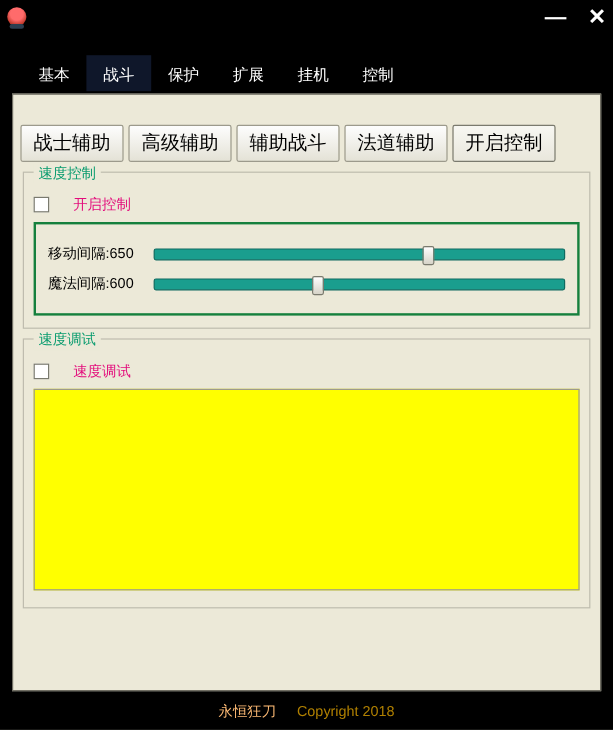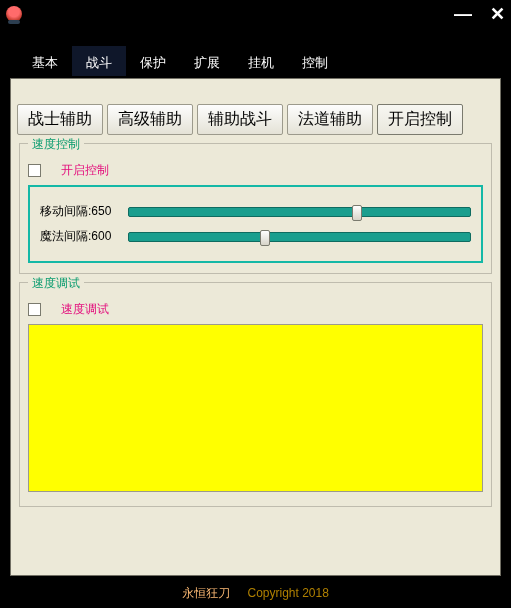--- a/index.html
+++ b/index.html
@@ -104,21 +104,21 @@
     margin-bottom: 6px;
   }
   .chk {
     width: 13px; height: 13px;
     border: 1px solid #7a7a6e;
     background: #fff;
   }
   .chk-label { color: #e30b7b; font-size: 12px; }
 
   .redbox {
-    border: 2px solid #14b8a6;
+    border: 2px solid #15803d;
     padding: 8px 10px;
   }
   .slider-row {
     display: flex; align-items: center;
     margin: 8px 0;
   }
   .slider-label {
     flex: 0 0 88px;
     color: #000;
     font-size: 12px;

